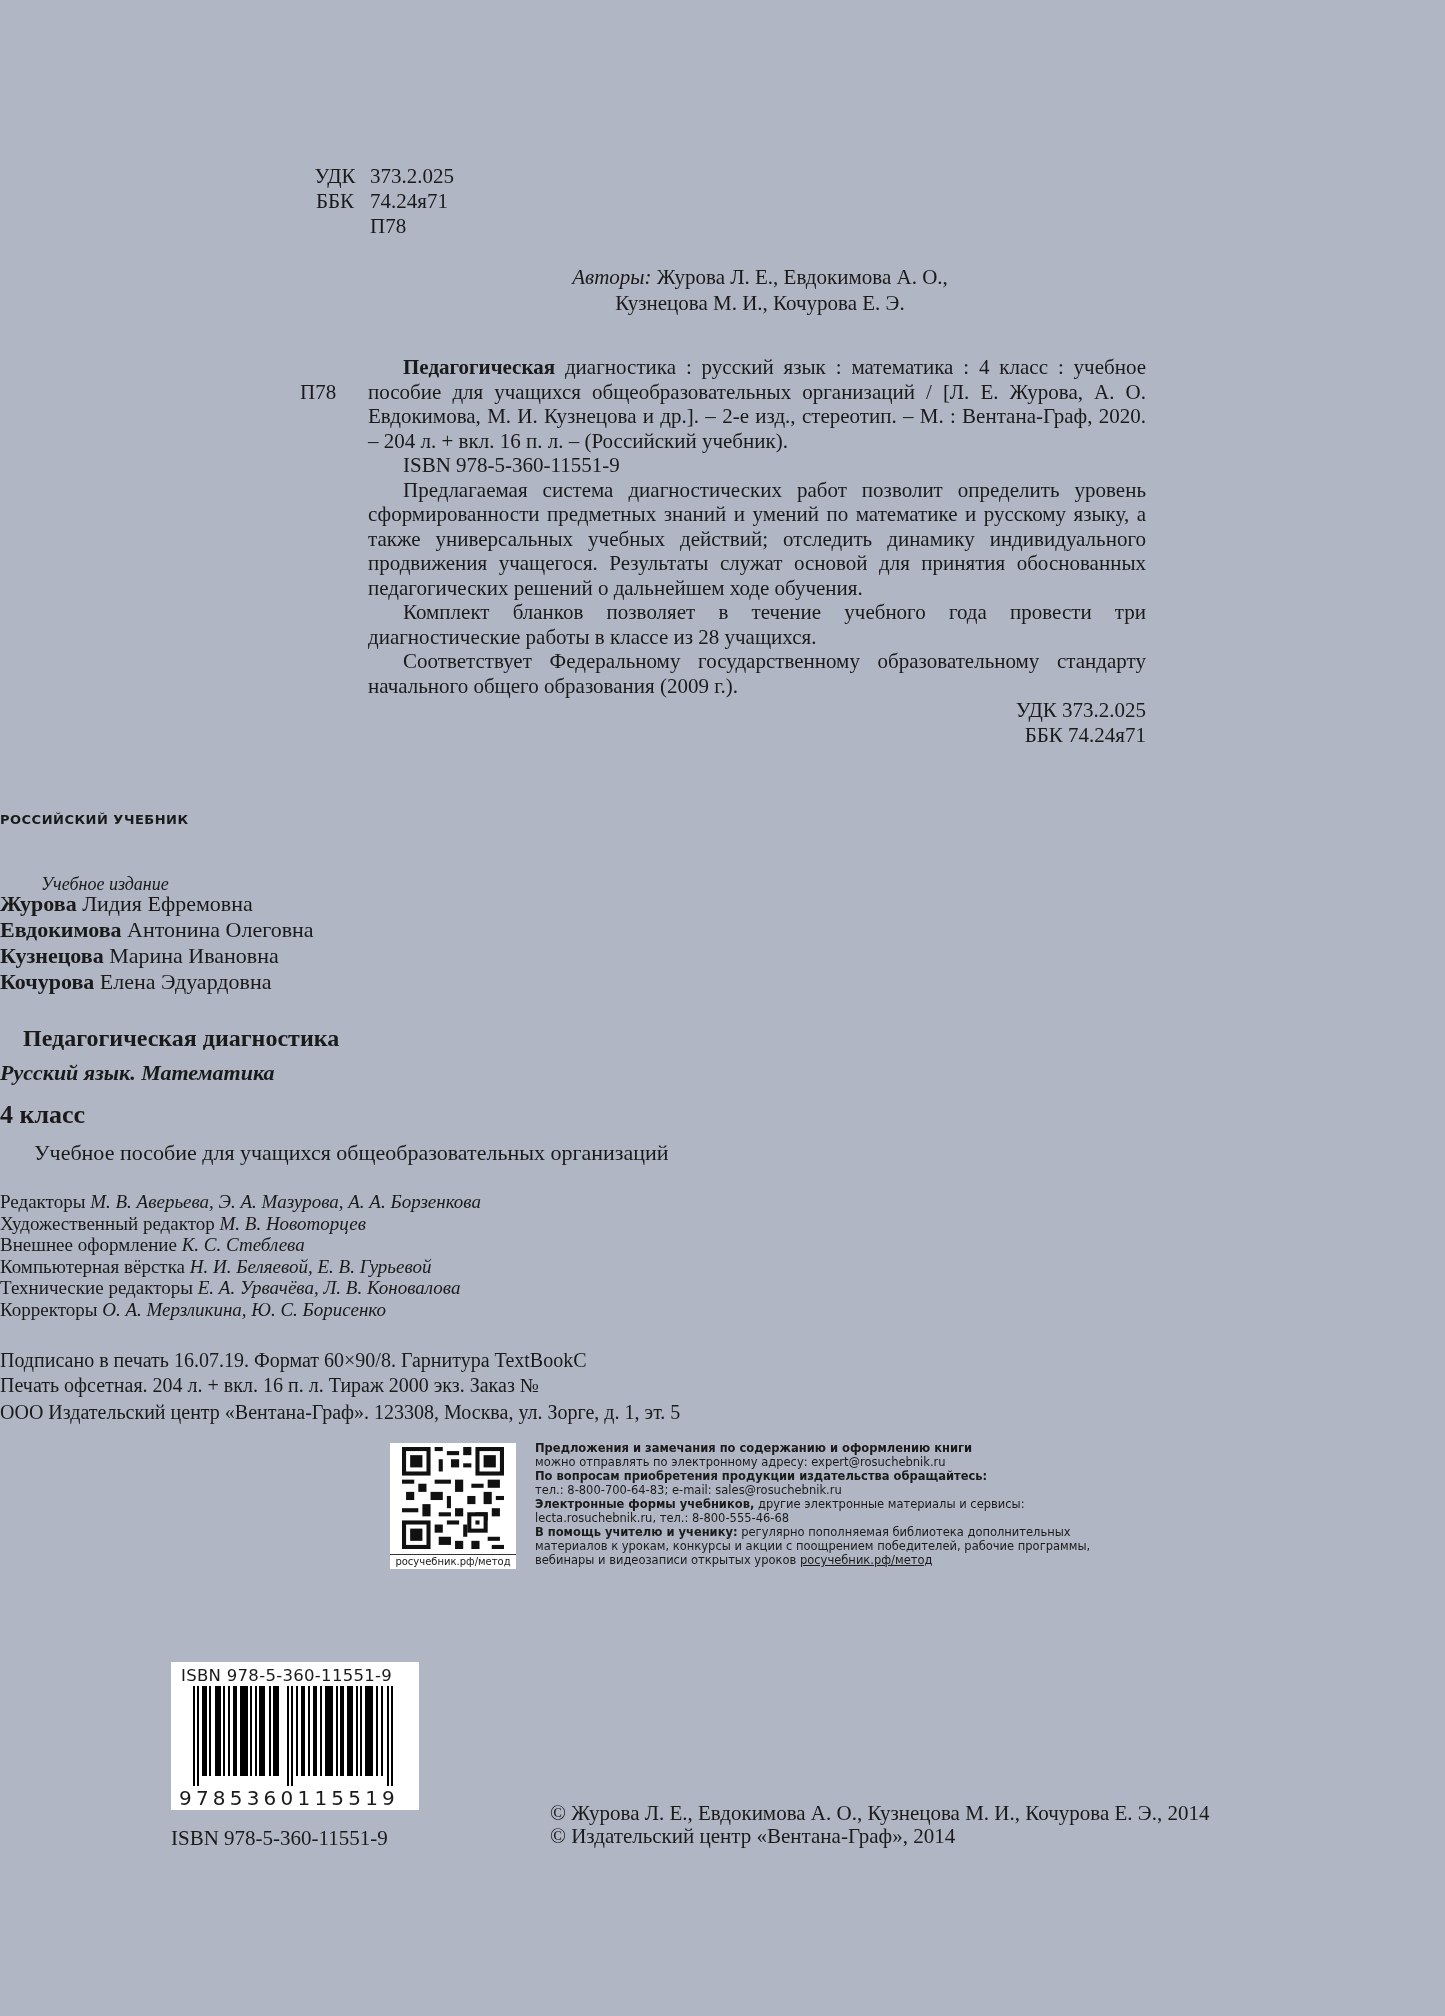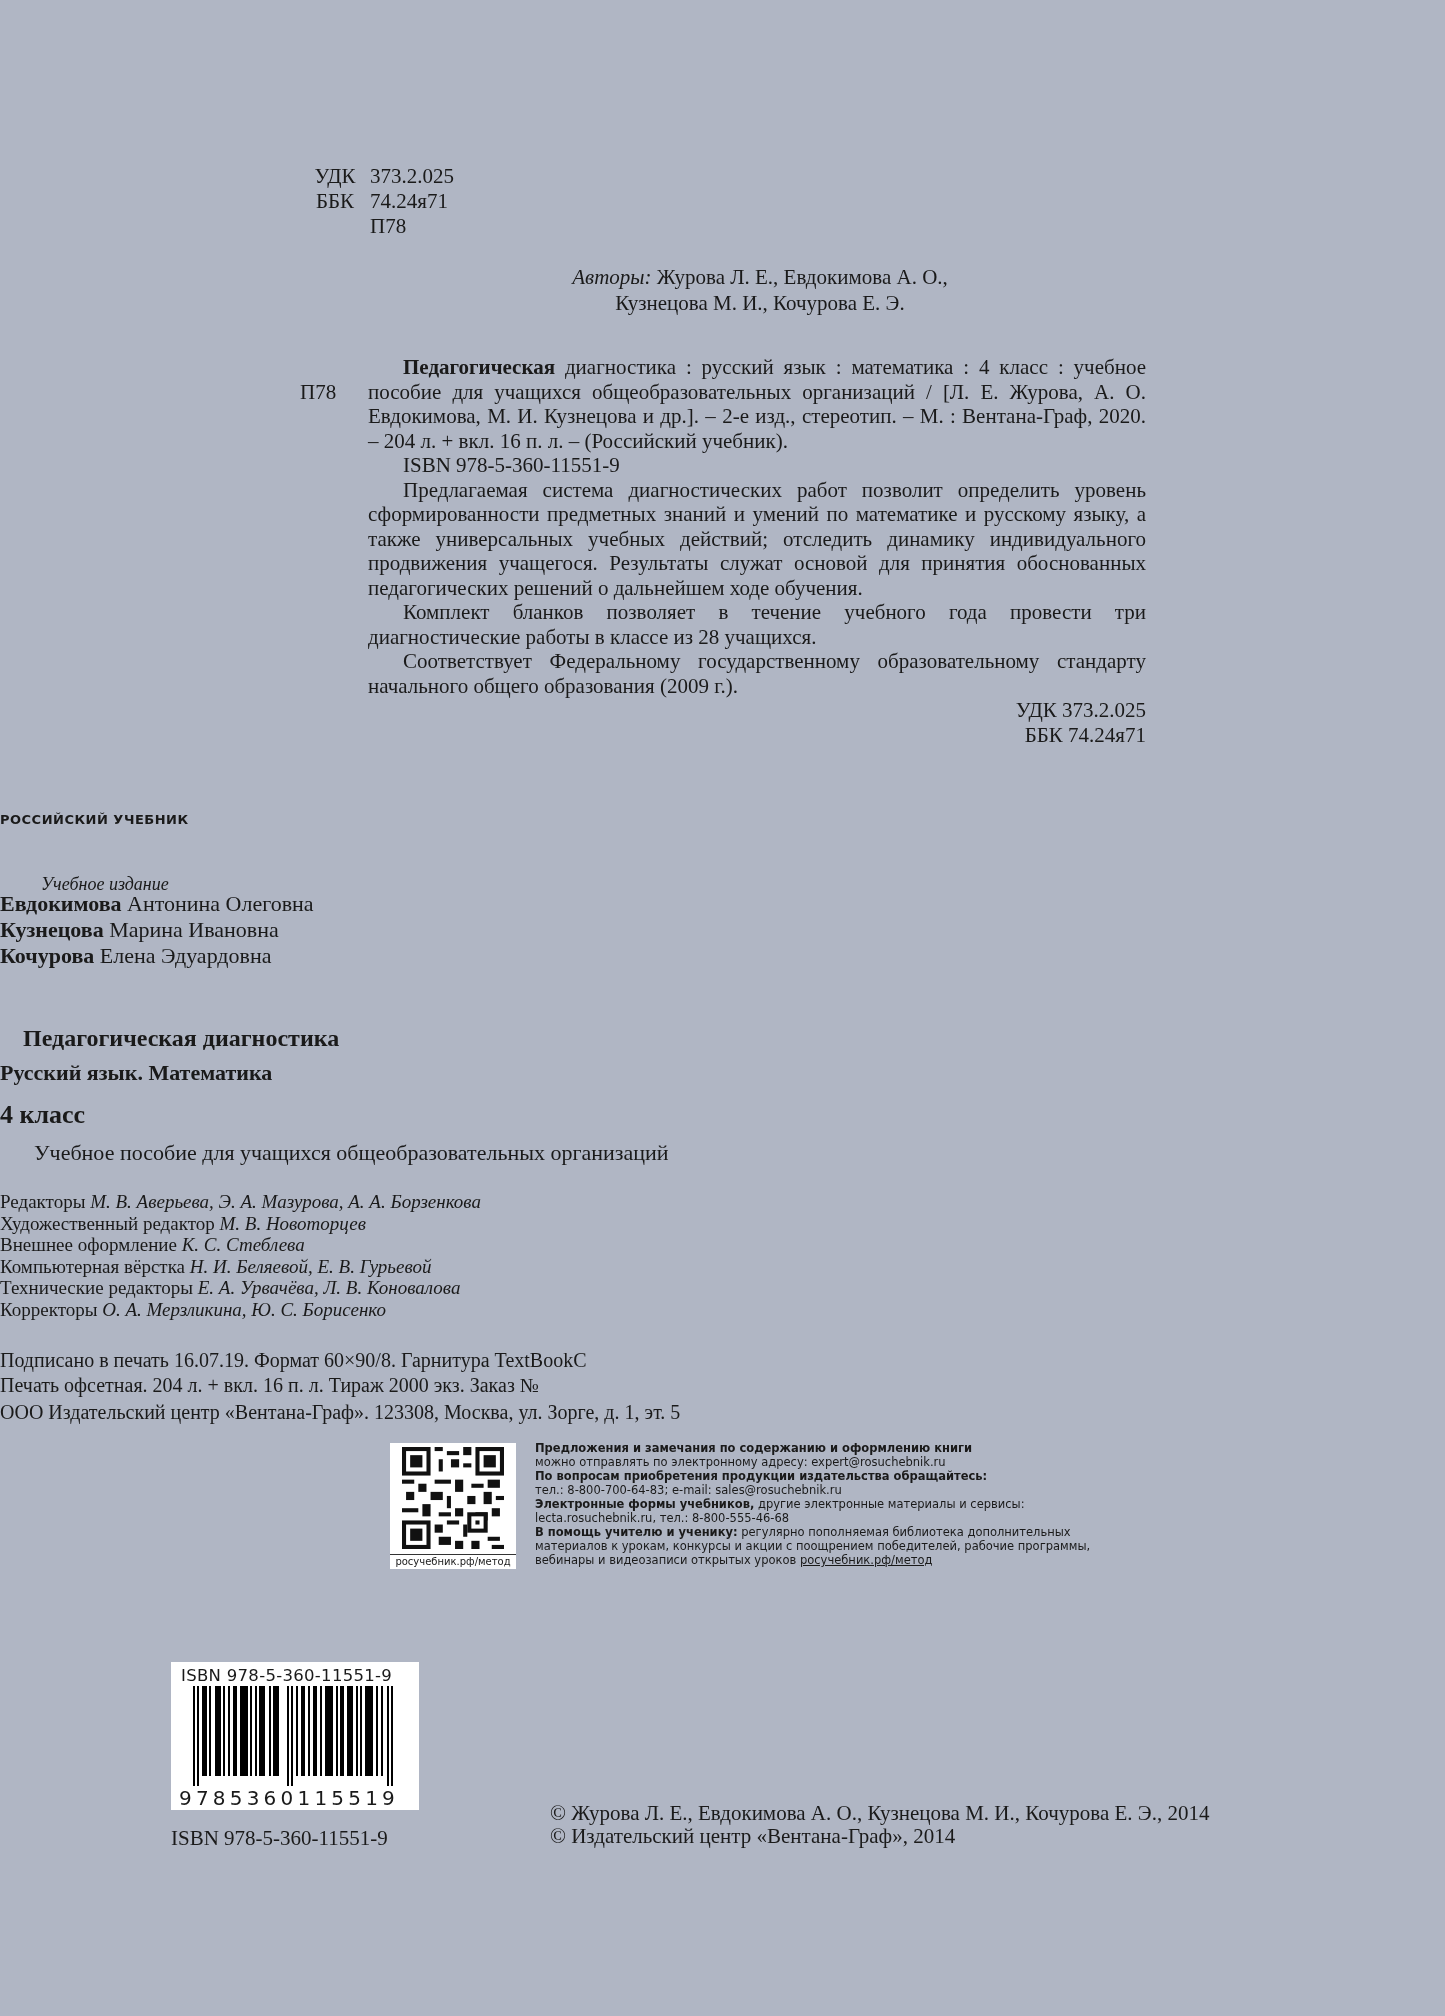--- a/index.html
+++ b/index.html
@@ -29,21 +29,21 @@
   .p78-side { left: 300px; top: 380px; font-size: 21px; }
   .udk-right { text-align: right; }
 
   
   .center { left: 0; width: 1445px; text-align: left; }
   .series { top: 812px; font-size: 13px; font-weight: bold; letter-spacing: 0.5px; }
   .edition-kind { top: 874px; font-size: 18px; font-style: italic; margin-left: 41px; }
   .names { top: 891px; font-size: 22px; line-height: 26px; }
   .names b { font-weight: bold; }
   .main-title { top: 1025px; font-size: 24px; font-weight: bold; padding-left: 23px; }
-  .subtitle { top: 1060px; font-size: 22px; font-weight: bold; }
+  .subtitle { top: 1060px; font-size: 22px; font-weight: bold; font-style: italic; }
   .grade { top: 1100px; font-size: 26px; font-weight: bold; }
   .purpose { top: 1140px; font-size: 22px; padding-left: 34px; }
 
   .credits { top: 1191px; font-size: 19px; line-height: 21.5px; }
   .credits i { font-style: italic; }
 
   .print-info { top: 1348px; font-size: 20px; line-height: 25px; }
   .publisher-addr { top: 1401px; font-size: 20px; }
 
   
@@ -95,20 +95,21 @@
   <p class="indent">Предлагаемая система диагностических работ позволит определить уровень сформированности предметных знаний и умений по математике и русскому языку, а также универсальных учебных действий; отследить динамику индивидуального продвижения учащегося. Результаты служат основой для принятия обоснованных педагогических решений о дальнейшем ходе обучения.</p>
   <p class="indent">Комплект бланков позволяет в течение учебного года провести три диагностические работы в классе из 28 учащихся.</p>
   <p class="indent">Соответствует Федеральному государственному образовательному стандарту начального общего образования (2009 г.).</p>
   <p class="udk-right">УДК 373.2.025</p>
   <p class="udk-right">ББК 74.24я71</p>
 </div>
 
 <div class="abs center series sans">РОССИЙСКИЙ УЧЕБНИК</div>
 <div class="abs center edition-kind">Учебное издание</div>
 <div class="abs center names">
+  <div><b>Журова</b> <span>Лидия Ефремовна</span></div>
   <div><b>Евдокимова</b> <span>Антонина Олеговна</span></div>
   <div><b>Кузнецова</b> <span>Марина Ивановна</span></div>
   <div><b>Кочурова</b> <span>Елена Эдуардовна</span></div>
 </div>
 <div class="abs center main-title">Педагогическая диагностика</div>
 <div class="abs center subtitle">Русский язык. Математика</div>
 <div class="abs center grade">4 класс</div>
 <div class="abs center purpose">Учебное пособие для учащихся общеобразовательных организаций</div>
 
 <div class="abs center credits">

